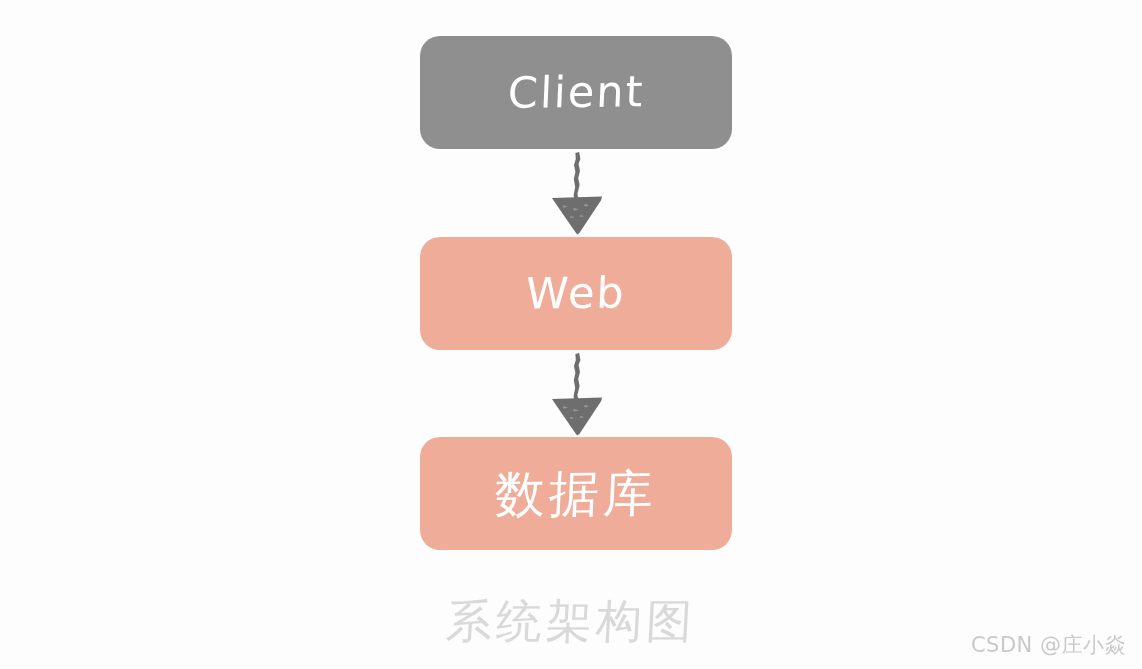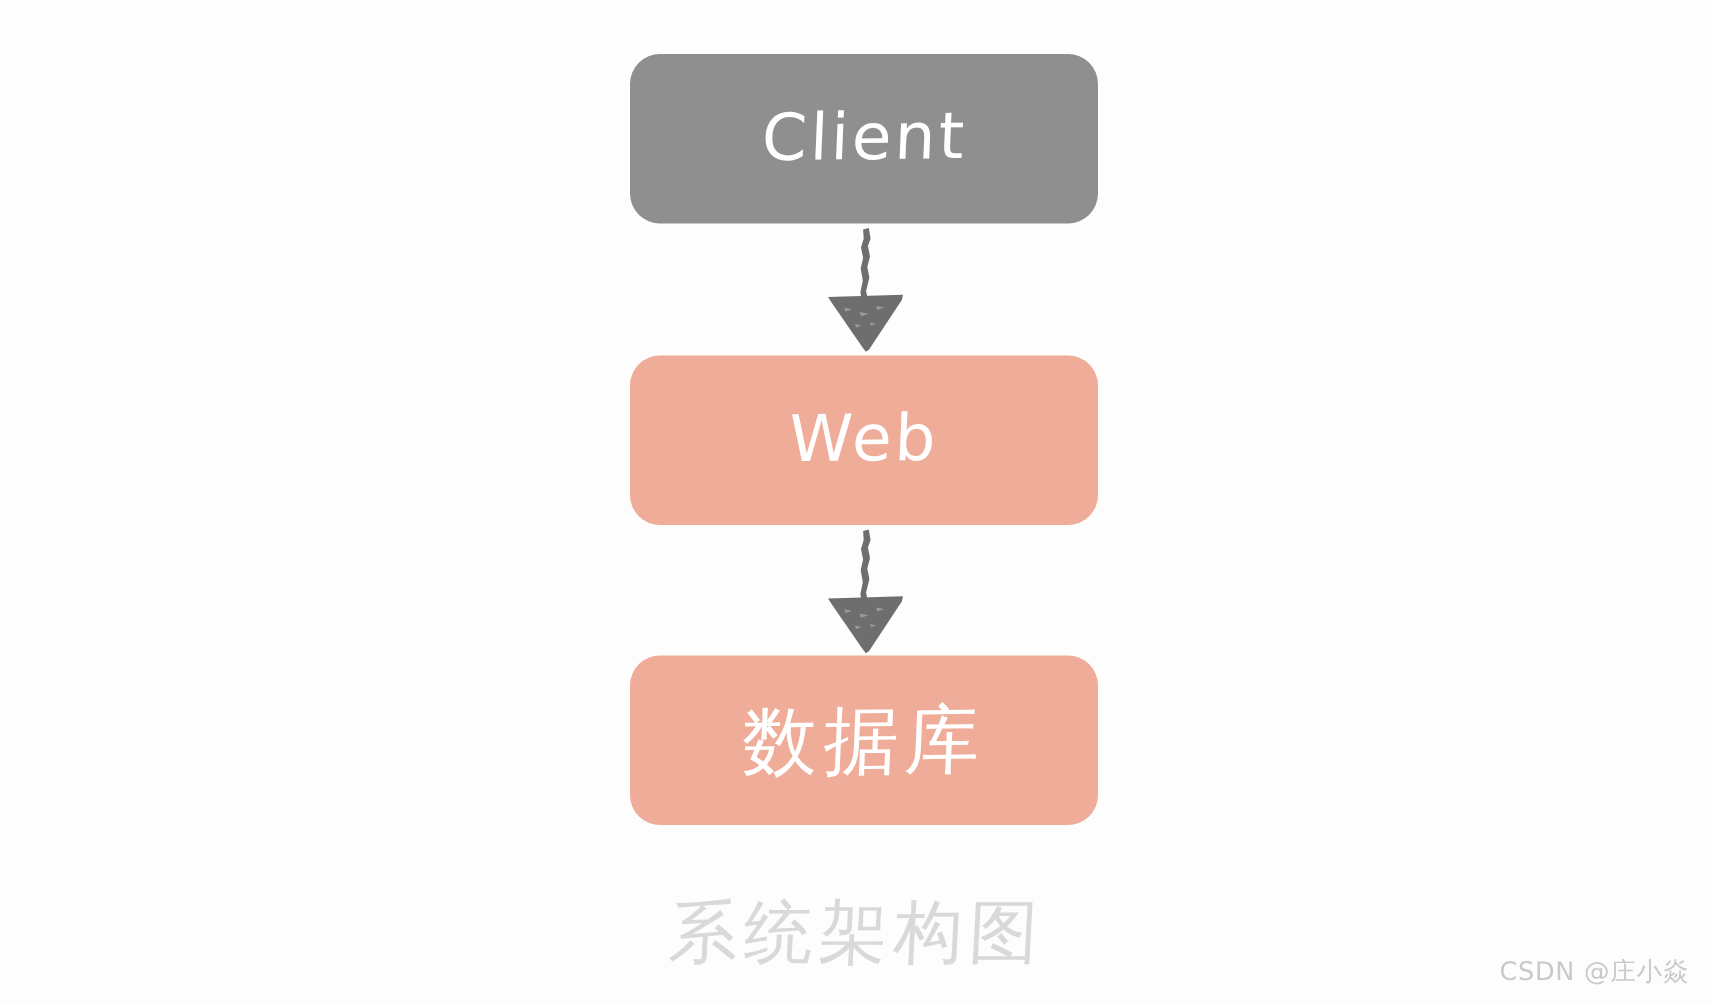--- a/index.html
+++ b/index.html
@@ -98,21 +98,21 @@
     user-select: none;
     transform: skewX(-3deg);
   }
 
   
   #watermark {
     position: absolute;
     right: 16px;
     bottom: 10px;
     color: #c9c9c9;
-    font-size: 17px;
+    font-size: 21px;
     font-family: "DejaVu Sans", "Liberation Sans", sans-serif;
     letter-spacing: 0.5px;
     white-space: nowrap;
     user-select: none;
   }
 </style>
 </head>
 <body>
 
 <div id="diagram-canvas">

